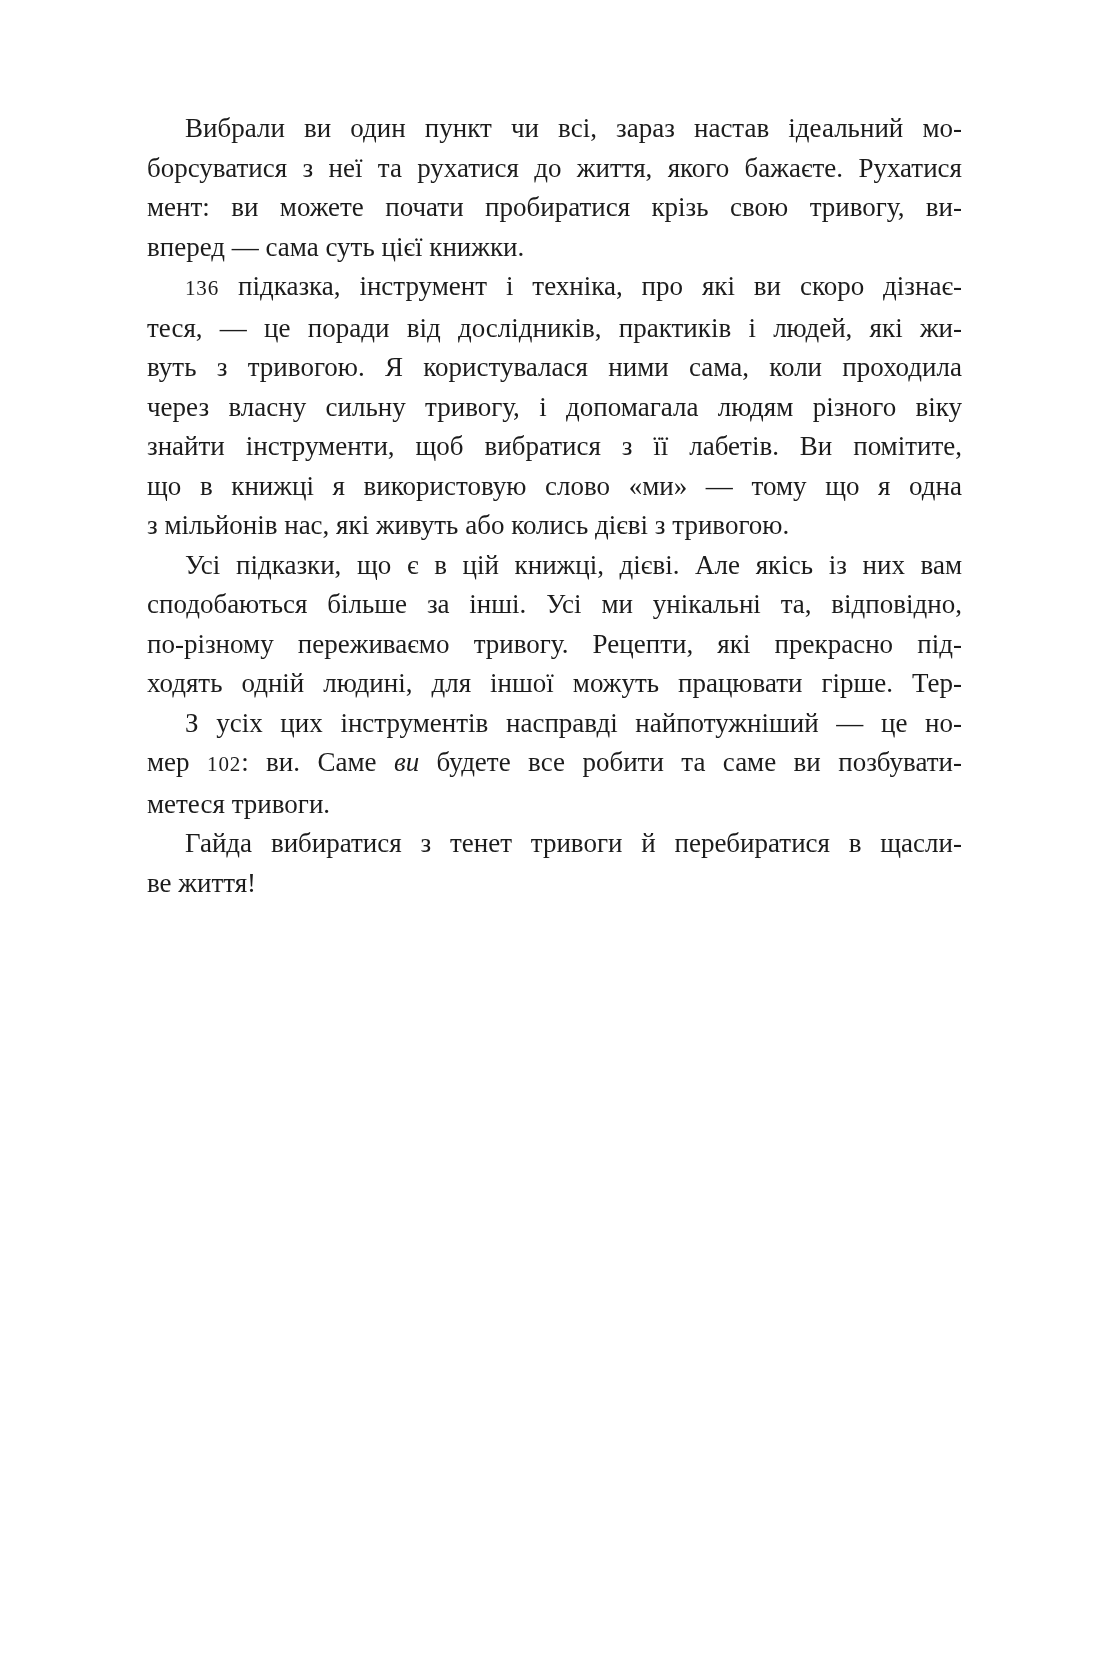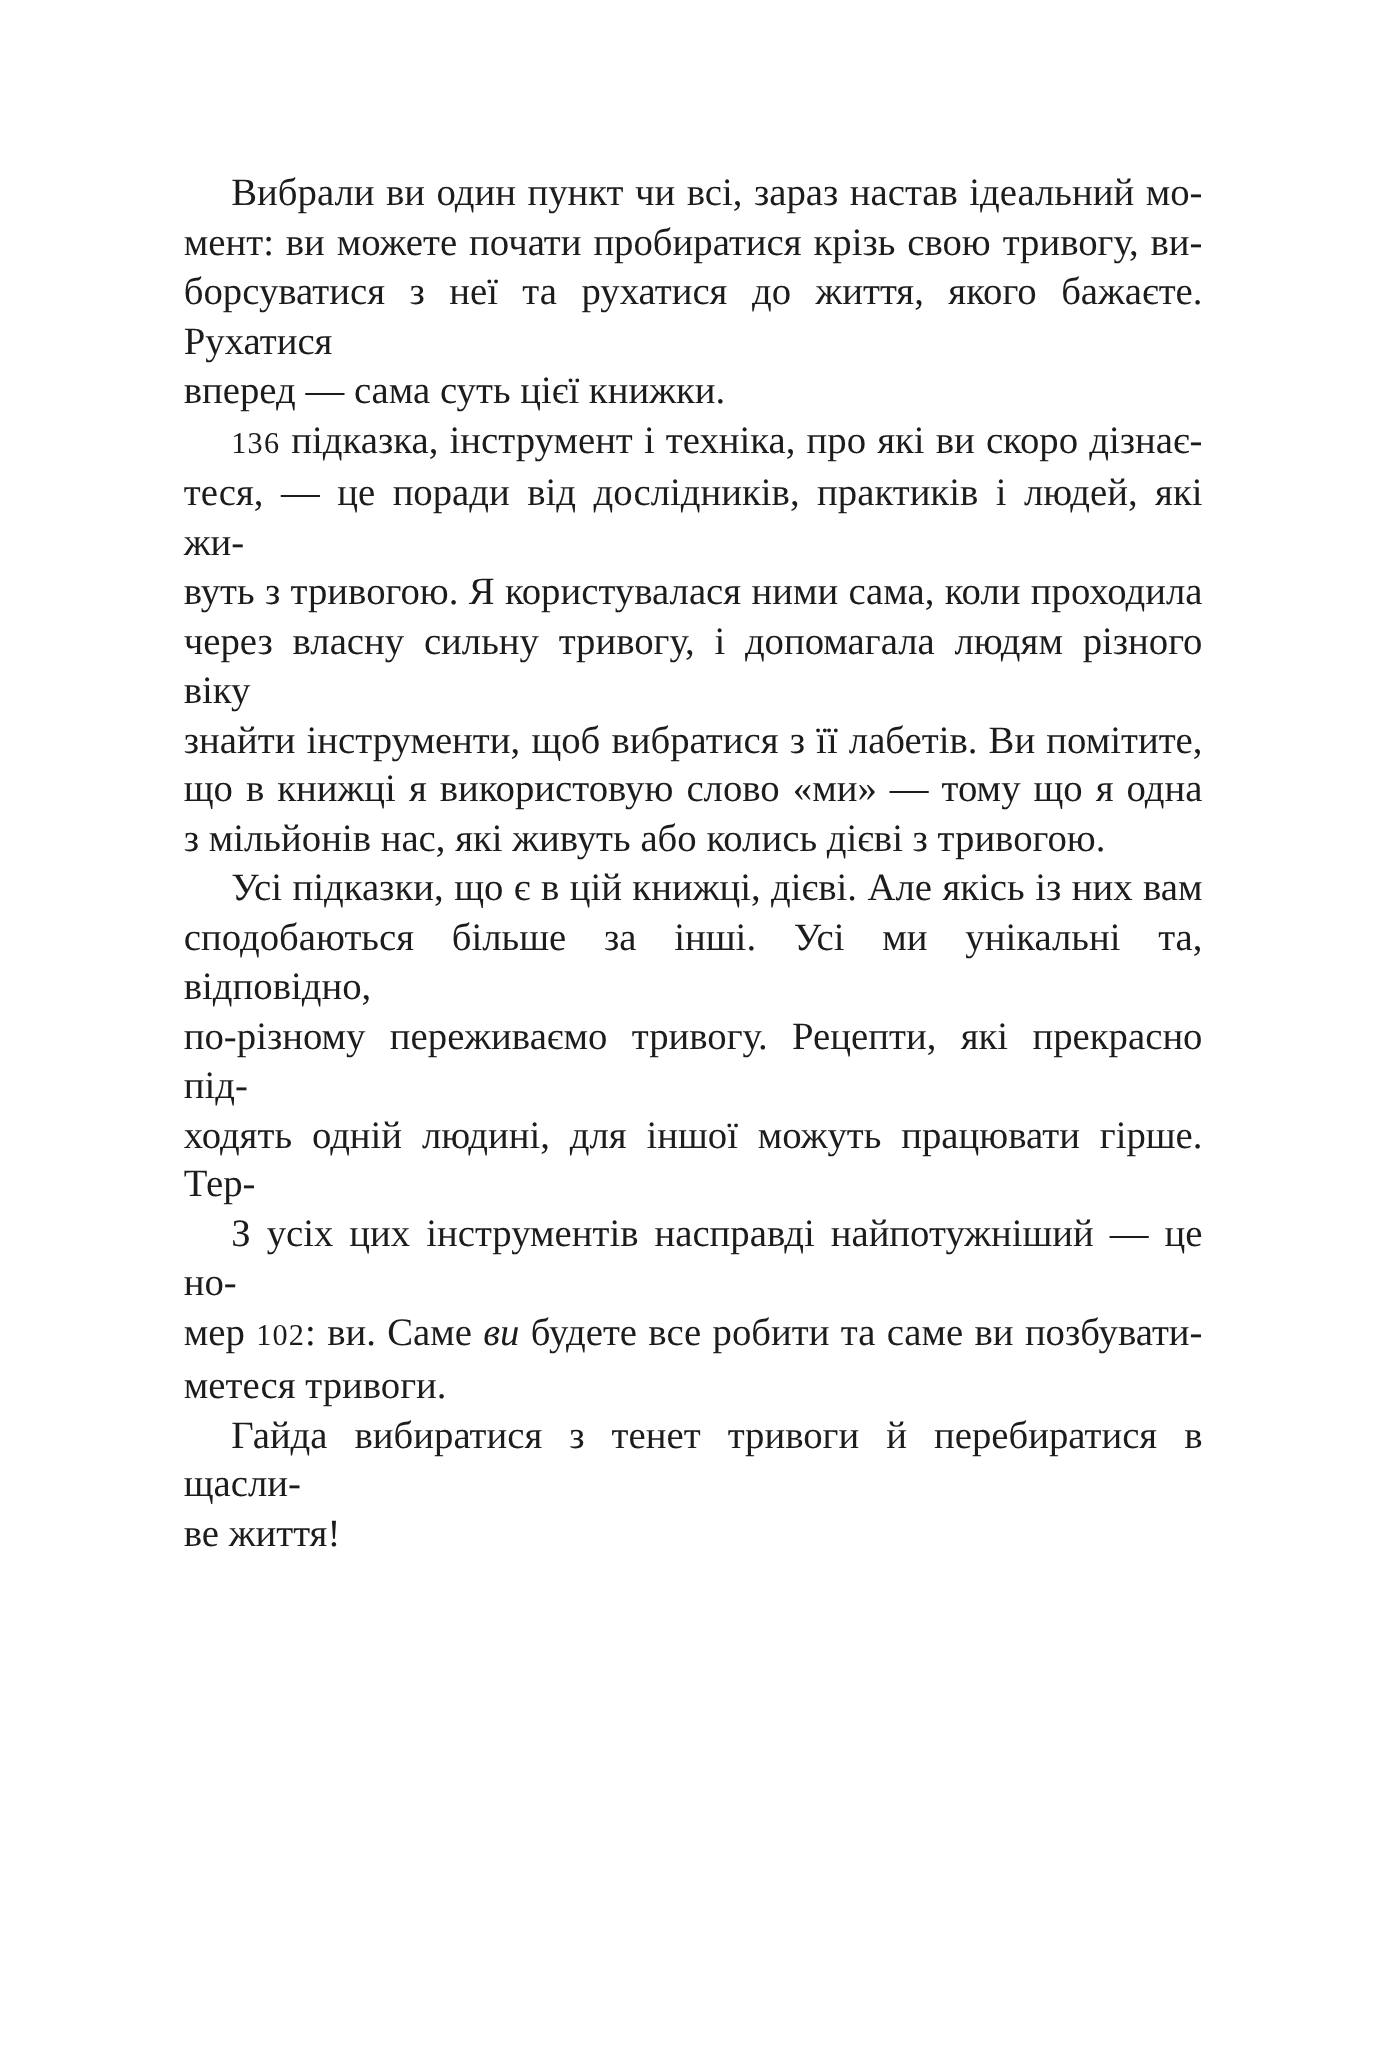--- a/index.html
+++ b/index.html
@@ -12,23 +12,23 @@
     width: 1102px;
     height: 1654px;
     background: #ffffff;
     overflow: hidden;
     font-family: "Liberation Serif", "DejaVu Serif", serif;
     color: #1c1c1c;
   }
   .text-block {
     position: absolute;
     left: 147px;
-    top: 134px;
+    top: 109px;
     width: 815px;
-    font-size: 31px;
+    font-size: 27px;
     line-height: 39.5px;
   }
   .para { margin: 0; padding: 0; }
   .line {
     text-align: justify;
     text-align-last: justify;
     white-space: normal;
   }
   .line.last {
     text-align: left;
@@ -41,22 +41,22 @@
     letter-spacing: 0.04em;
   }
 </style>
 </head>
 <body>
 
 <div class="page">
   <div class="text-block" id="text-block">
       <div class="para">
         <div class="line indent">Вибрали ви один пункт чи всі, зараз настав ідеальний мо-</div>
+        <div class="line">борсуватися з неї та рухатися до життя, якого бажаєте. Рухатися</div>
         <div class="line">мент: ви можете почати пробиратися крізь свою тривогу, ви-</div>
-        <div class="line">борсуватися з неї та рухатися до життя, якого бажаєте. Рухатися</div>
         <div class="line last">вперед — сама суть цієї книжки.</div>
       </div>
       <div class="para">
         <div class="line indent"><span class="run-osf">136</span><span> підказка, інструмент і техніка, про які ви скоро дізнає-</span></div>
         <div class="line">теся, — це поради від дослідників, практиків і людей, які жи-</div>
         <div class="line">вуть з тривогою. Я користувалася ними сама, коли проходила</div>
         <div class="line">через власну сильну тривогу, і допомагала людям різного віку</div>
         <div class="line">знайти інструменти, щоб вибратися з її лабетів. Ви помітите,</div>
         <div class="line">що в книжці я використовую слово «ми» — тому що я одна</div>
         <div class="line last">з мільйонів нас, які живуть або колись дієві з тривогою.</div>

